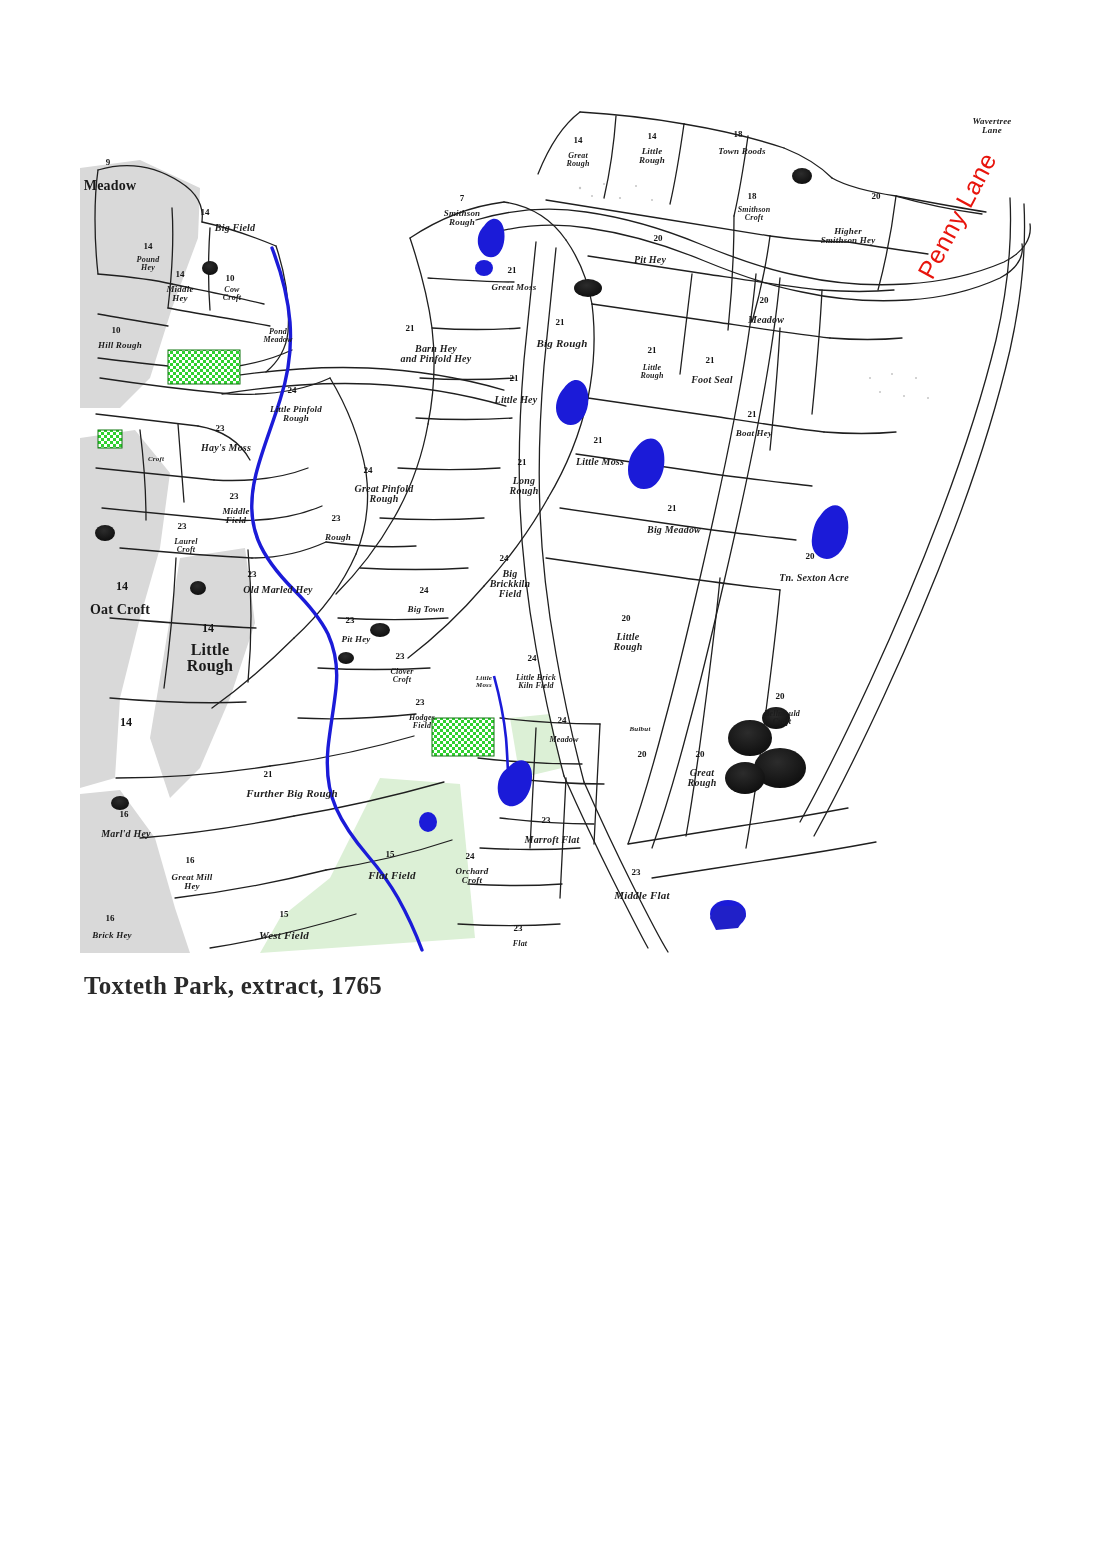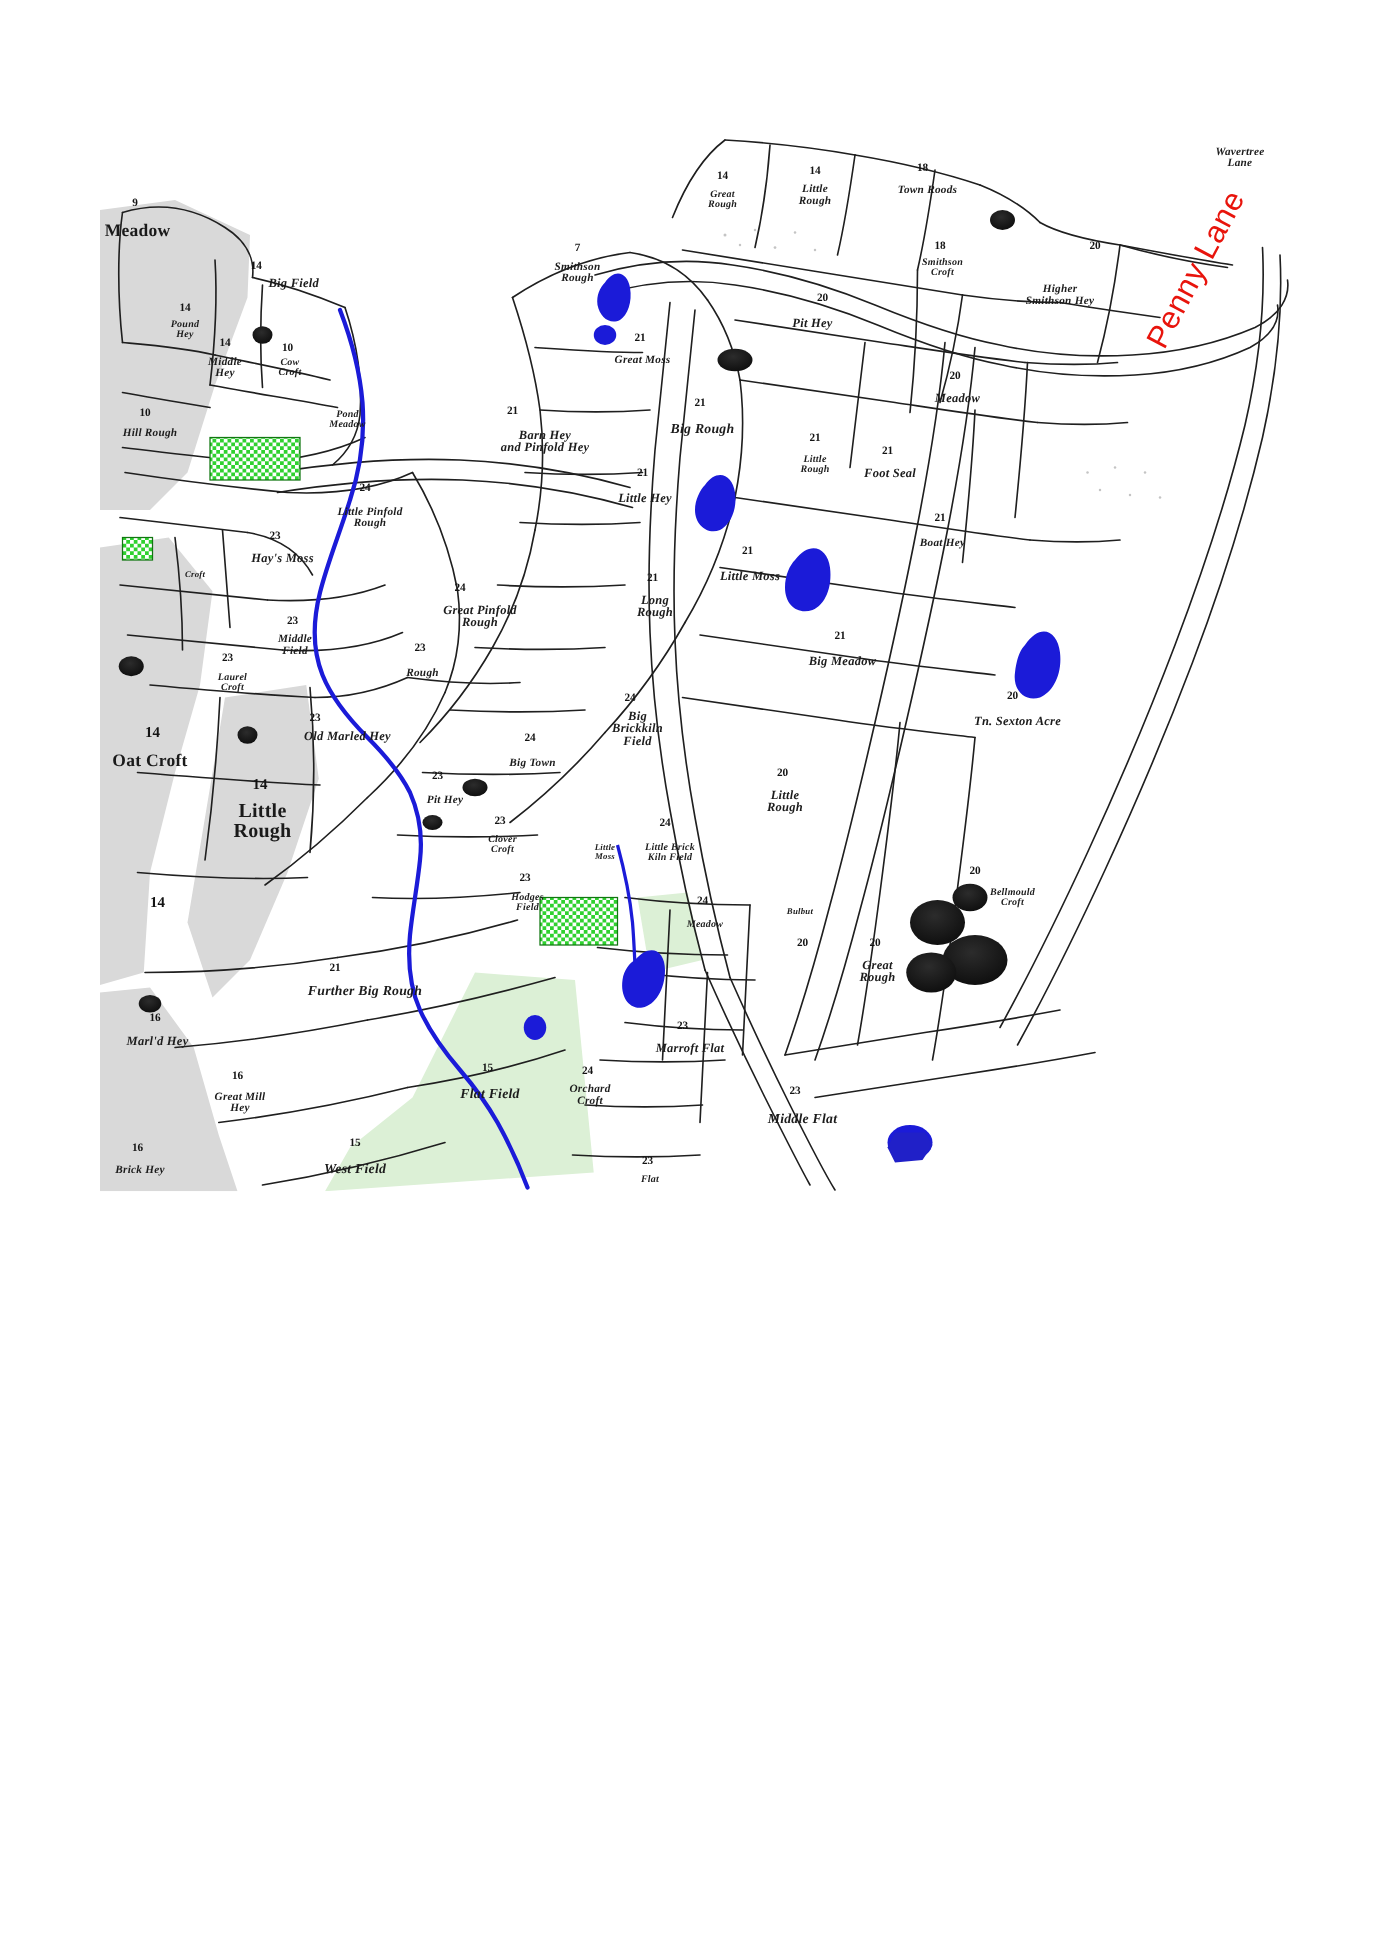--- a/index.html
+++ b/index.html
@@ -507,25 +507,26 @@
 Rough</div>
 
     <div class="map-label" style="left:560px;top:652px;font-size:7px;">Bulbut</div>
     <div class="plot-num" style="left:562px;top:676px;">20</div>
 
     <div class="plot-num" style="left:620px;top:676px;">20</div>
     <div class="map-label" style="left:622px;top:700px;font-size:10px;">Great
 Rough</div>
 
     <div class="plot-num" style="left:700px;top:618px;">20</div>
-    <div class="map-label" style="left:702px;top:640px;font-size:8px;margin-left:28px;">Bellmould
+    <div class="map-label" style="left:702px;top:640px;font-size:8px;">Bellmould
 Croft</div>
 
     <div class="plot-num" style="left:730px;top:478px;">20</div>
     <div class="map-label" style="left:734px;top:500px;font-size:10px;">Tn. Sexton Acre</div>
 
     <div class="map-label" style="left:912px;top:48px;font-size:9px;">Wavertree
 Lane</div>
 
     <div id="penny-lane">Penny Lane</div>
   </div>
 
+  <div id="caption">Toxteth Park, extract, 1765</div>
 </div>
 
 </body></html>

